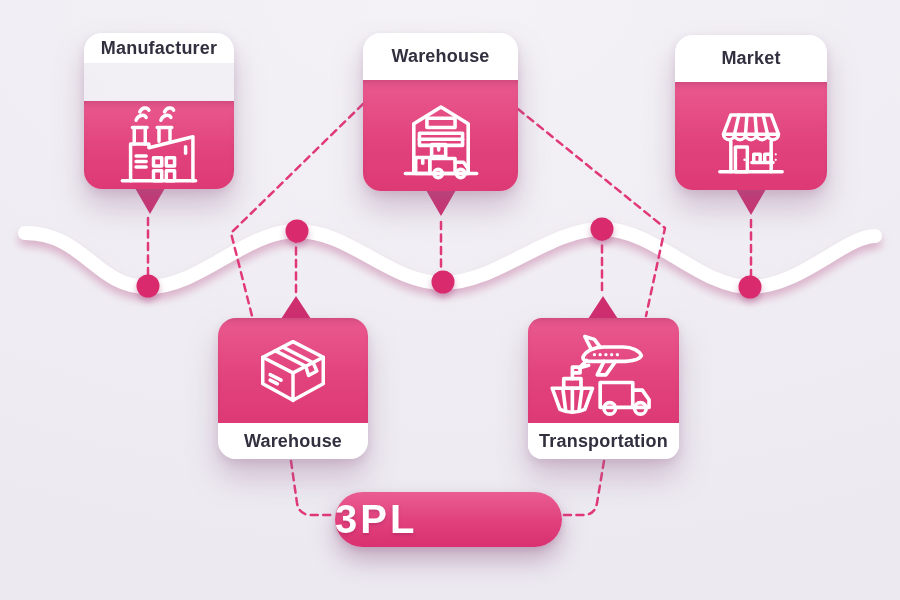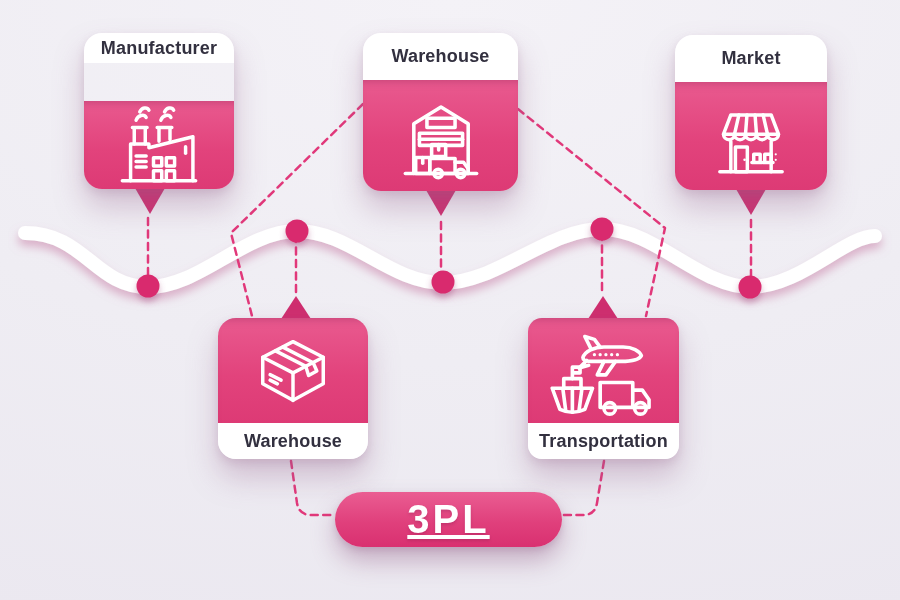--- a/index.html
+++ b/index.html
@@ -27,25 +27,24 @@
     box-shadow:inset 0 7px 9px -6px rgba(120,20,70,.35);
   }
   .card-body svg{display:block;}
   .icon-stroke{fill:none;stroke:#ffffff;stroke-width:3.8;stroke-linecap:round;stroke-linejoin:round;}
   .pointer{position:absolute;z-index:2;width:0;height:0;}
   .pointer-down{border-left:15px solid transparent;border-right:15px solid transparent;border-top:26px solid #cf2e6f;}
   .pointer-up{border-left:15px solid transparent;border-right:15px solid transparent;border-bottom:23px solid #cf2e6f;}
   .pill{
     position:absolute;z-index:3;left:335px;top:492px;width:227px;height:55px;border-radius:28px;
     background:linear-gradient(180deg,#ea5d92 0%,#e0407c 55%,#d93070 100%);
-    display:flex;align-items:center;justify-content:center;
+    display:flex;align-items:center;
     box-shadow:0 14px 24px rgba(150,100,140,.45), 0 3px 6px rgba(150,100,140,.25);
     color:#ffffff;font-weight:800;font-size:40px;letter-spacing:3px;
     text-shadow:0 2px 3px rgba(120,20,70,.25);
-    text-decoration:underline;
   }
 </style>
 </head>
 <body>
 
 <div class="stage">
 
   <svg class="layer connectors" width="900" height="600" viewBox="0 0 900 600">
     <defs>
       <filter id="waveShadow" x="-20%" y="-40%" width="140%" height="220%">

